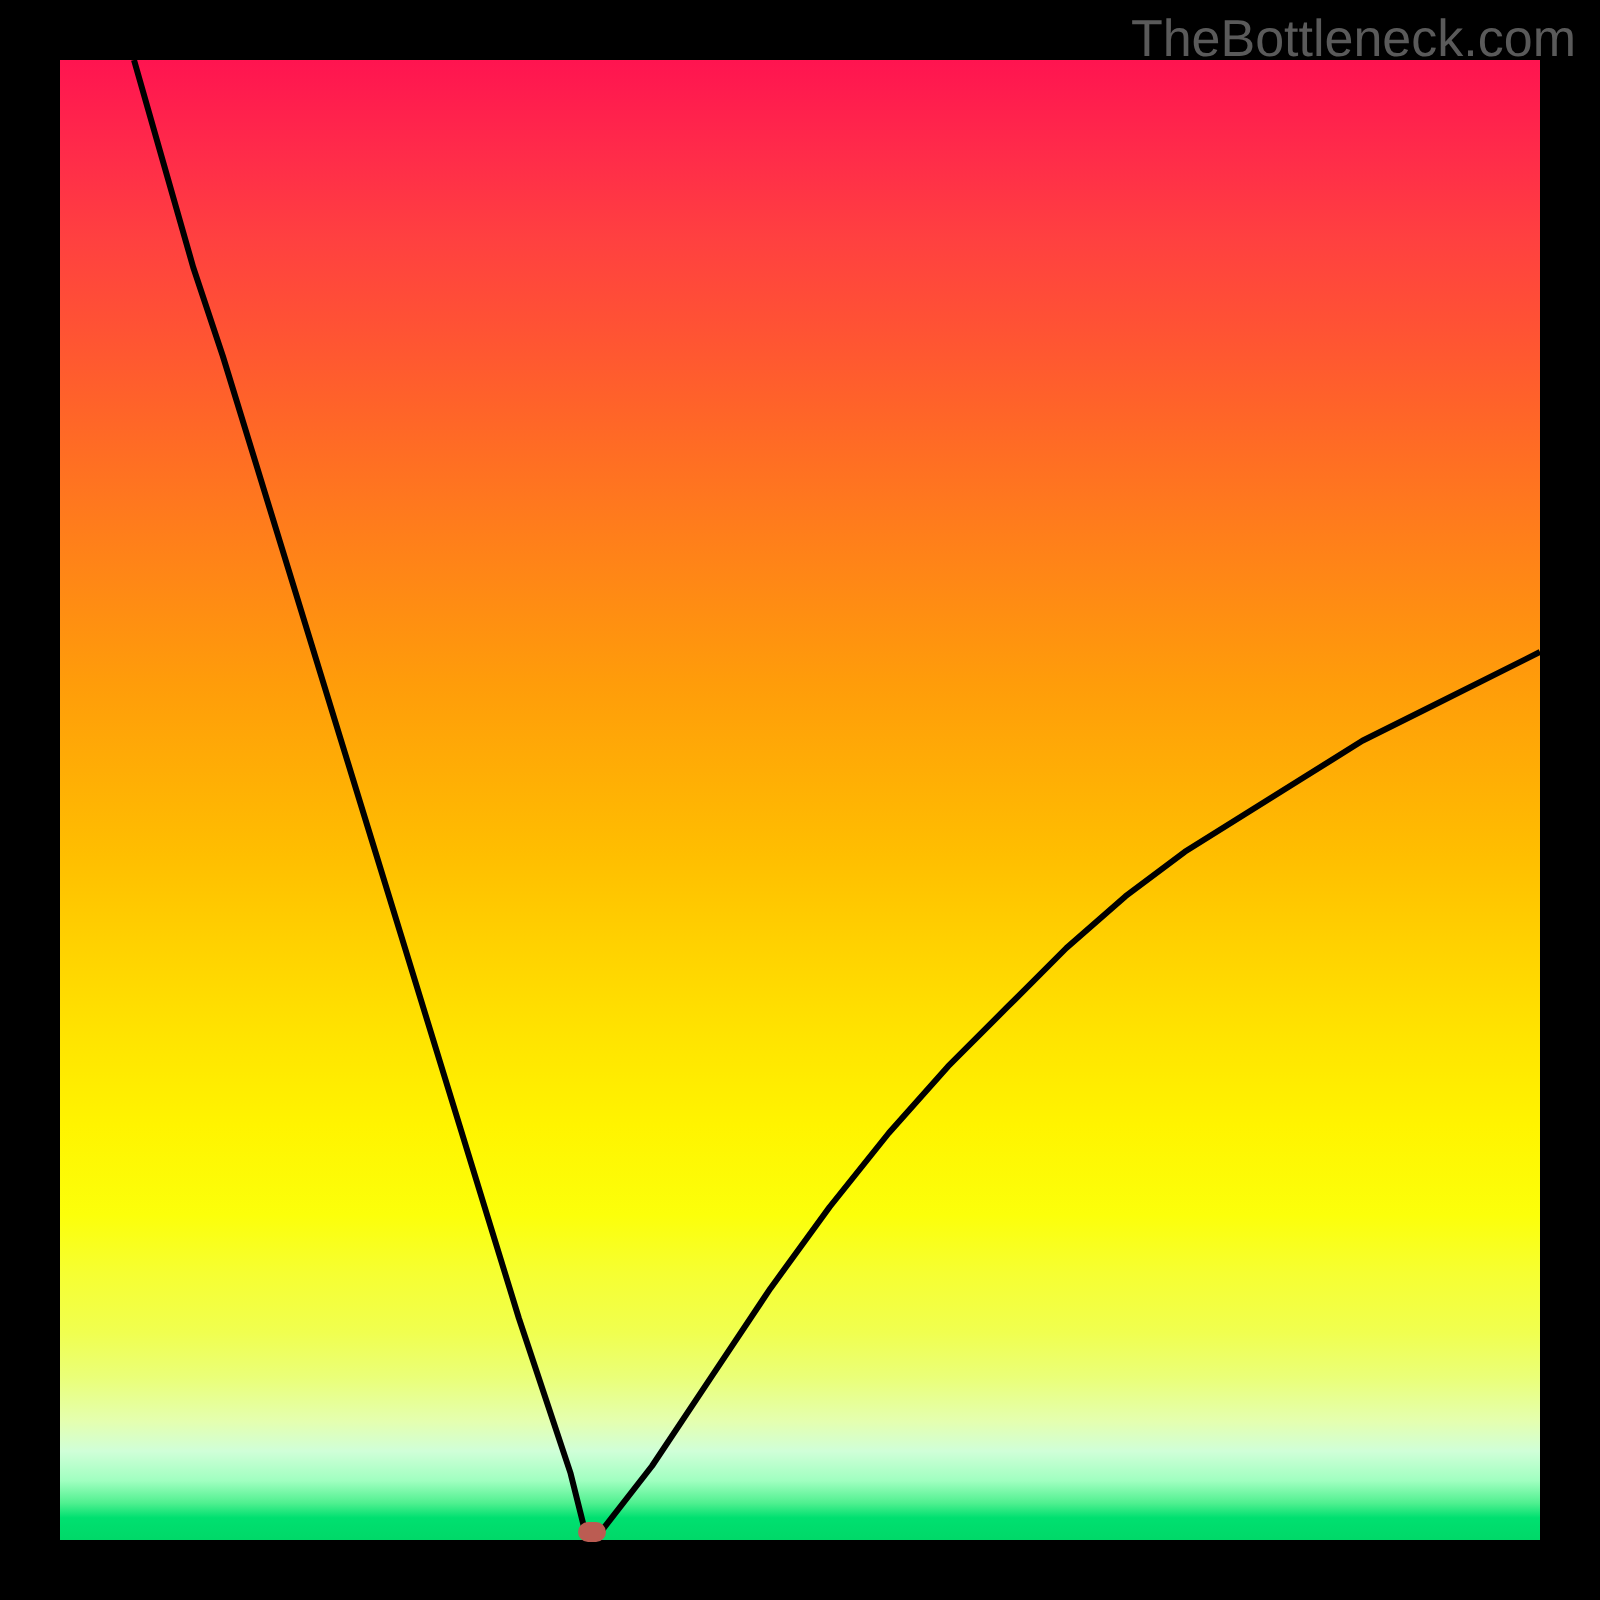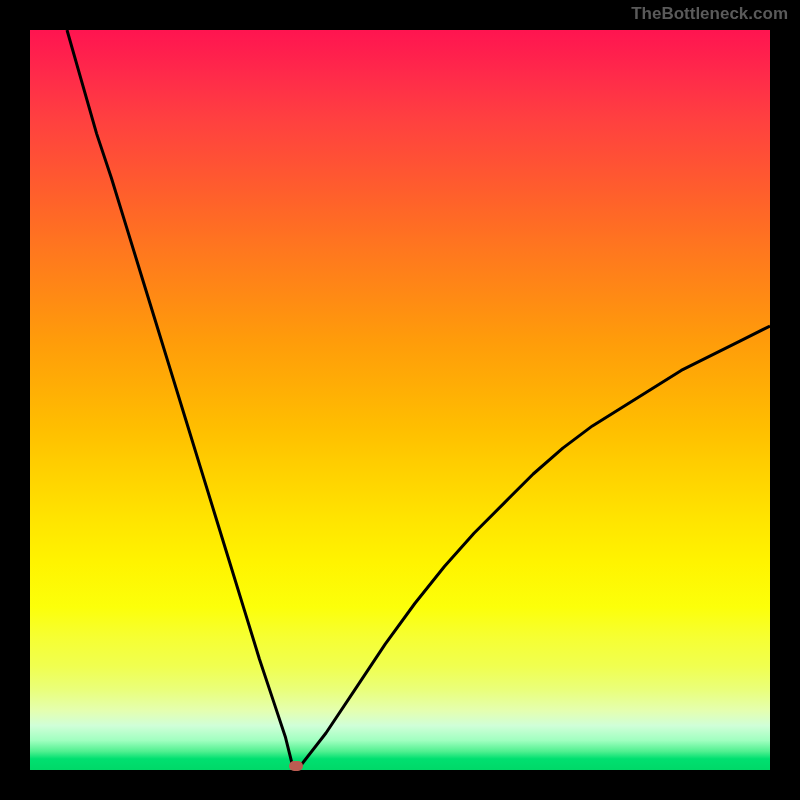--- a/index.html
+++ b/index.html
@@ -9,22 +9,22 @@
     background: #000;
     position: relative;
     overflow: hidden;
   }
   .watermark {
     position: absolute;
     top: 4px;
     right: 12px;
     color: #5a5a5a;
     font-family: Arial, sans-serif;
-    font-size: 17px;
-    font-weight: 700;
+    font-size: 26px;
+    font-weight: 400;
     z-index: 10;
     text-align: center;
   }
   .plot-area {
     position: absolute;
     top: 30px;
     left: 30px;
     width: 740px;
     height: 740px;
   }

